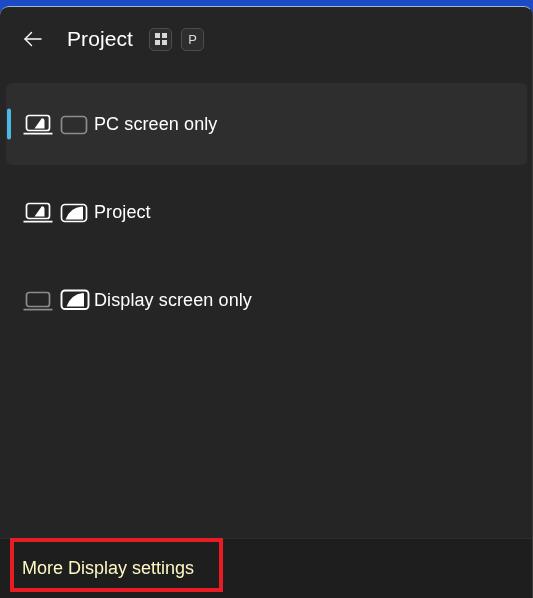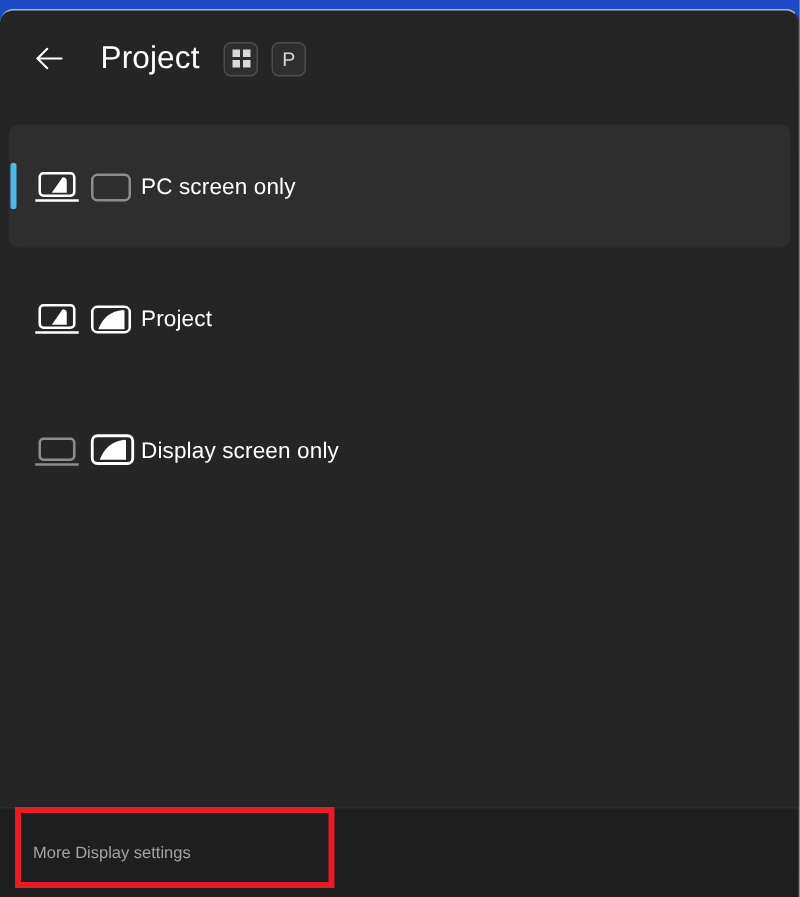--- a/index.html
+++ b/index.html
@@ -125,21 +125,21 @@
     width: 72px;
     margin-left: 16px;
     flex: none;
     display: flex;
     align-items: flex-end;
     justify-content: flex-start;
     gap: 3px;
   }
 
   .mode-label {
-    font-size: 15px;
+    font-size: 18px;
     color: #ffffff;
     font-weight: 400;
     letter-spacing: 0.1px;
     white-space: nowrap;
   }
 
   
   #footer {
     position: absolute;
     left: 0;
@@ -147,22 +147,22 @@
     width: 533px;
     height: 60px;
     background: #1e1e1e;
     border-top: 1px solid #2c2c2c;
     display: flex;
     align-items: center;
   }
 
   .footer-link {
     margin-left: 22px;
-    font-size: 11px;
-    color: #a3a3a3;
+    font-size: 18px;
+    color: #fef9c3;
     cursor: pointer;
     white-space: nowrap;
   }
 
   
   #annotation {
     position: absolute;
     left: 10px;
     top: 538px;
     width: 213px;

